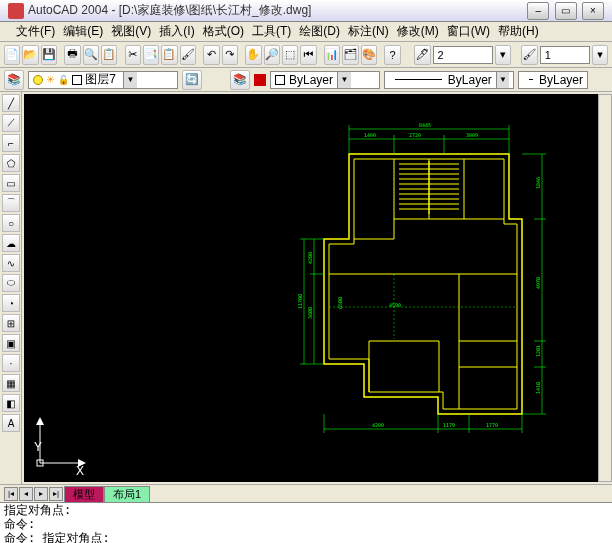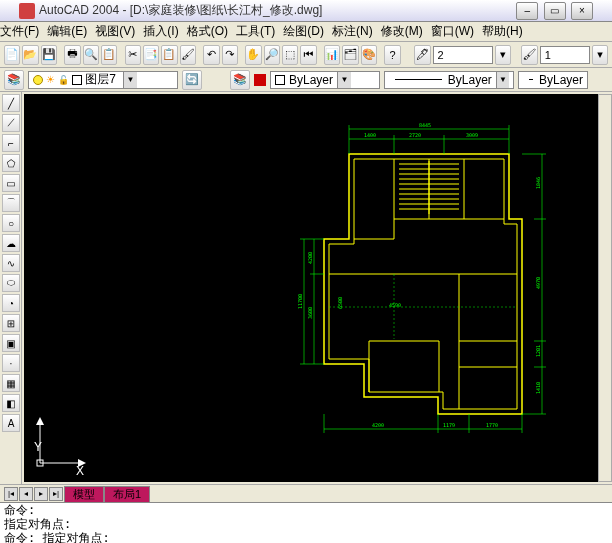--- a/index.html
+++ b/index.html
@@ -1,21 +1,21 @@
 <!DOCTYPE html>
 <html><head>
 <meta charset="utf-8">
 <style>
 *{margin:0;padding:0;box-sizing:border-box;font-family:"Microsoft YaHei",SimSun,Arial,sans-serif;font-size:12px}
 body{background:#c0c0c0;width:612px;height:543px;overflow:hidden}
-.titlebar{height:22px;background:linear-gradient(#fff,#d8d8f0);display:flex;align-items:center;padding:0 19px;border-bottom:1px solid #888}
+.titlebar{height:22px;background:linear-gradient(#fff,#d8d8f0);display:flex;align-items:center;padding:0 8px;border-bottom:1px solid #888}
 .titlebar .icon{width:16px;height:16px;background:#d04040;border-radius:2px;margin-right:4px}
 .titlebar .title{flex:1;color:#333;font-size:12px}
 .win-btns button{width:22px;height:18px;margin-left:2px;font-size:10px;background:linear-gradient(#fff,#ccc);border:1px solid #888;border-radius:2px}
-.menubar{height:20px;background:#ece9d8;display:flex;align-items:center;padding:0 0;border-bottom:1px solid #aaa}
+.menubar{height:20px;background:#ece9d8;display:flex;align-items:center;padding:0 16px;border-bottom:1px solid #aaa}
 .menubar span{margin-right:8px;color:#000;cursor:default}
 .toolbar{height:26px;background:#ece9d8;display:flex;align-items:center;padding:2px 4px;border-bottom:1px solid #aaa;gap:2px}
 .tb-btn{width:20px;height:20px;background:linear-gradient(#fff,#e0e0e0);border:1px solid #bbb;border-radius:2px;display:flex;align-items:center;justify-content:center;font-size:11px;cursor:pointer}
 .tb-sep{width:4px}
 .tb-input{height:18px;border:1px solid #888;background:#fff;padding:0 4px;font-size:11px}
 .layerbar{height:24px;background:#ece9d8;display:flex;align-items:center;padding:2px 4px;border-bottom:1px solid #aaa;gap:4px}
 .layer-box{display:flex;align-items:center;background:#fff;border:1px solid #888;height:18px;padding:0 4px;gap:3px}
 .bulb{width:10px;height:10px;border-radius:50%;background:#ffeb3b;border:1px solid #aa8800}
 .sun{color:#f90;font-size:10px}
 .lock{font-size:9px}
@@ -36,21 +36,21 @@
 .plan{position:absolute;top:25px;left:270px;width:280px;height:330px;pointer-events:none}
 .wall{stroke:#ff0;stroke-width:1.5;fill:none}
 .wall-in{stroke:#ff0;stroke-width:1;fill:none}
 .dim{stroke:#0f0;stroke-width:0.6;fill:none}
 .dim-t{fill:#0f0;font-size:5px;font-family:monospace}
 .dash{stroke:#0f0;stroke-width:0.5;stroke-dasharray:2,2;fill:none}
 
 .tabs{height:18px;background:#ece9d8;display:flex;align-items:center;padding:0 4px;border-top:1px solid #aaa;gap:0}
 .tab-nav{width:14px;height:14px;background:#ddd;border:1px solid #888;font-size:8px;text-align:center;line-height:12px;margin-right:1px;cursor:pointer}
 .tab{padding:0 8px;background:#be185d;border:1px solid #888;border-bottom:none;font-size:11px;cursor:pointer}
-.tab.inactive{background:#be185d}
+.tab.inactive{background:#86efac}
 .cmdwin{height:42px;background:#fff;border-top:1px solid #888;padding:0;overflow:hidden;border-bottom:1px solid #888}
 .cmdwin div{font-size:12px;font-family:SimSun,monospace;padding:0 4px;line-height:14px}
 .dd{border:1px solid #888;background:#fff;height:18px;display:flex;align-items:center;padding:0 4px;font-size:11px}
 .dd-arrow{width:14px;height:16px;background:#ddd;border-left:1px solid #888;margin-left:4px;text-align:center;font-size:8px;line-height:16px}
 .line-sample{display:inline-block;width:50px;border-top:1px solid #000;margin:0 6px}
 </style>
 </head>
 <body>
 
 <div class="titlebar">
@@ -264,16 +264,16 @@
 <div class="tabs">
   <div class="tab-nav">|◂</div>
   <div class="tab-nav">◂</div>
   <div class="tab-nav">▸</div>
   <div class="tab-nav">▸|</div>
   <div class="tab">模型</div>
   <div class="tab inactive">布局1</div>
 </div>
 
 <div class="cmdwin">
+  <div>指定对角点:</div>
   <div>命令:</div>
-  <div>指定对角点:</div>
   <div>命令: 指定对角点:</div>
 </div>
 
 </body></html>

